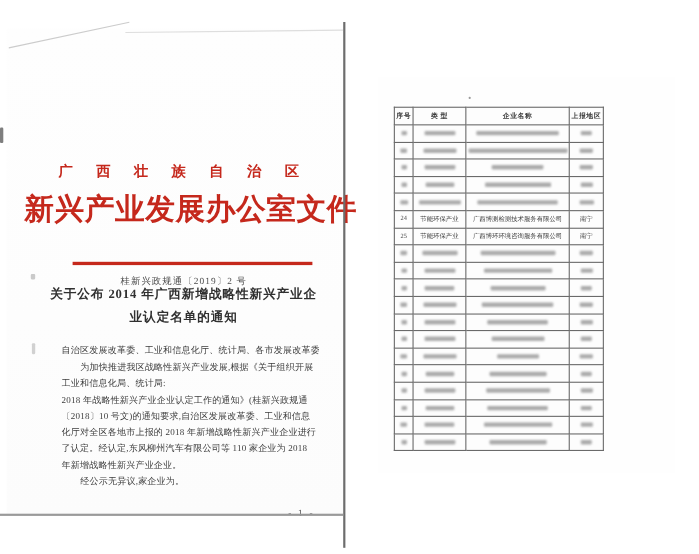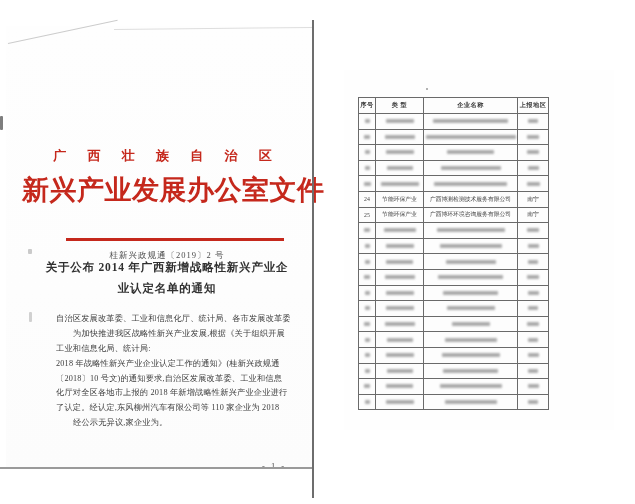--- a/index.html
+++ b/index.html
@@ -62,20 +62,21 @@
     <div class="txt notice-title" id="notice-title-1">关于公布 2014 年广西新增战略性新兴产业企</div>
     <div class="txt notice-title" id="notice-title-2">业认定名单的通知</div>
     <div id="doc-body">
         <div class="body-line">自治区发展改革委、工业和信息化厅、统计局、各市发展改革委、</div>
         <div class="body-line indent">为加快推进我区战略性新兴产业发展,根据《关于组织开展</div>
         <div class="body-line">工业和信息化局、统计局:</div>
         <div class="body-line">2018 年战略性新兴产业企业认定工作的通知》(桂新兴政规通</div>
         <div class="body-line">〔2018〕10 号文)的通知要求,自治区发展改革委、工业和信息</div>
         <div class="body-line">化厅对全区各地市上报的 2018 年新增战略性新兴产业企业进行</div>
         <div class="body-line">了认定。经认定,东风柳州汽车有限公司等 110 家企业为 2018</div>
+        <div class="body-line">年新增战略性新兴产业企业。</div>
         <div class="body-line indent">经公示无异议,家企业为。</div>
       </div>
     <div class="txt" id="page-number">- 1 -</div>
   </div>
 
   <div class="edge" id="left-page-crease"></div>
   <div class="edge" id="left-page-top-edge"></div>
   <div class="edge" id="left-page-right-edge"></div>
   <div class="edge" id="left-page-bottom-edge"></div>
   <div class="speck" style="left:0;top:116px;width:3px;height:14px;"></div>

